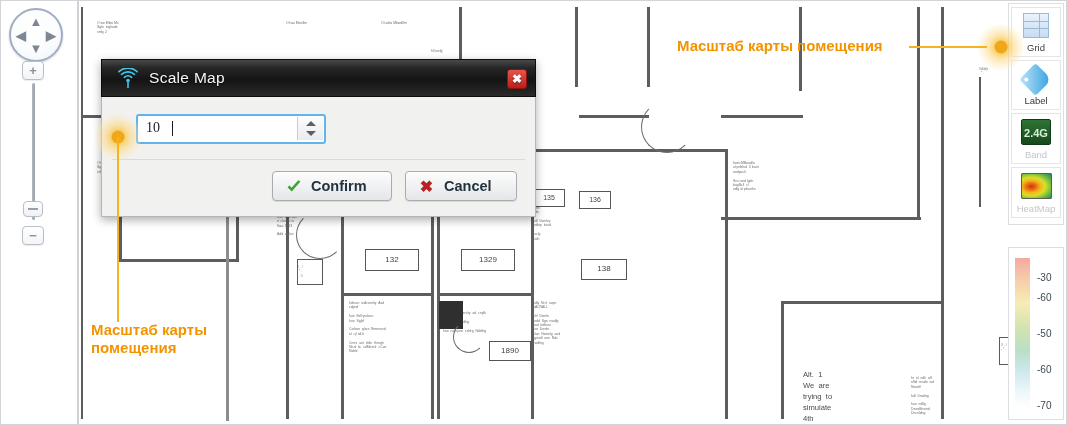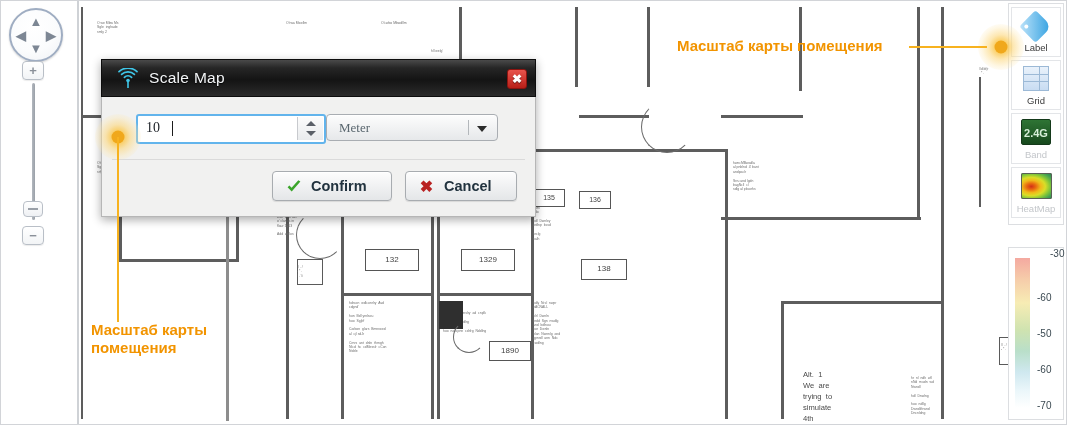--- a/index.html
+++ b/index.html
@@ -294,47 +294,47 @@
       <div class="blur" style="left:898px;top:66px;">\\d'dr|r
   * .</div>
       <div class="wall" style="left:898px;top:76px;width:2px;height:130px;"></div>
       <div class="rmbox" style="left:452px;top:188px;width:30px;height:16px;line-height:15px;font-size:7px;">135</div>
     </div>
   </div>
 
   <div id="toolbar">
     <div class="tool">
       <div class="glyph">
-          <div class="g-label"></div>
-        </div>
-      <div class="tlabel">Label</div>
+          <div class="g-grid" style="position:absolute;left:3px;top:1px;width:26px;height:25px;"></div>
+        </div>
+      <div class="tlabel">Grid</div>
     </div>
     <div class="tool">
       <div class="glyph">
-          <div class="g-grid" style="position:absolute;left:3px;top:1px;width:26px;height:25px;"></div>
-        </div>
-      <div class="tlabel">Grid</div>
+          <div class="g-label"></div>
+        </div>
+      <div class="tlabel">Label</div>
     </div>
     <div class="tool off">
       <div class="glyph">
           <div class="g-band">2.4G</div>
         </div>
       <div class="tlabel">Band</div>
     </div>
     <div class="tool off">
       <div class="glyph">
           <div class="g-heat"></div>
         </div>
       <div class="tlabel">HeatMap</div>
     </div>
   </div>
 
   <div id="legend">
     <div id="lgbar"></div>
-    <span class="lgt" style="top:0;margin-left:13px;">-30</span>
+    <span class="lgt" style="top:24px;">-30</span>
     <span class="lgt" style="top:44px;">-60</span>
     <span class="lgt" style="top:80px;">-50</span>
     <span class="lgt" style="top:116px;">-60</span>
     <span class="lgt" style="top:152px;">-70</span>
   </div>
 
   <div id="dlg">
     <div id="dlgbar">
       <svg id="wifi" viewBox="0 0 24 22">
         <g fill="none" stroke="#3fc6e8" stroke-width="1.7" stroke-linecap="round">
@@ -350,25 +350,20 @@
     </div>
     <div id="dlgbody">
       <div id="numwrap">
         <span id="numval">10</span>
         <span id="caret"></span>
         <div id="spin">
           <span class="sparr sp-up"></span>
           <span class="sparr sp-dn"></span>
         </div>
       </div>
-      <div id="unitsel">
-        <span id="unitval">Meter</span>
-        <span id="unitdiv"></span>
-        <span id="unitarr"></span>
-      </div>
       <div id="sep"></div>
       <div class="dbtn" id="confirm">
         <svg id="chk" viewBox="0 0 16 16">
           <path d="M1.6 8.2 L5.7 12.4 L14.4 2.6 L12.3 1.2 L5.6 8.8 L3.4 6.4 Z" fill="#3aa52a"></path>
         </svg>
         <span class="btxt">Confirm</span>
       </div>
       <div class="dbtn" id="cancel">
         <span id="xmk">✖</span>
         <span class="btxt">Cancel</span>

